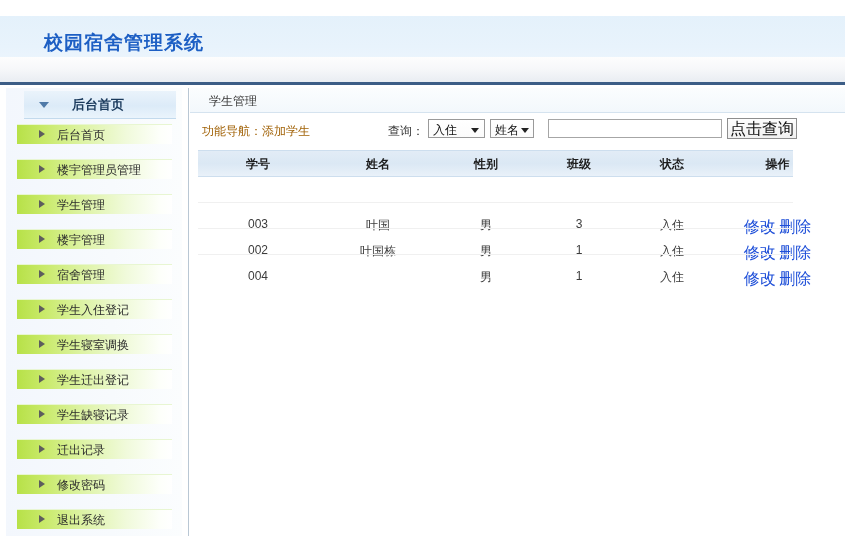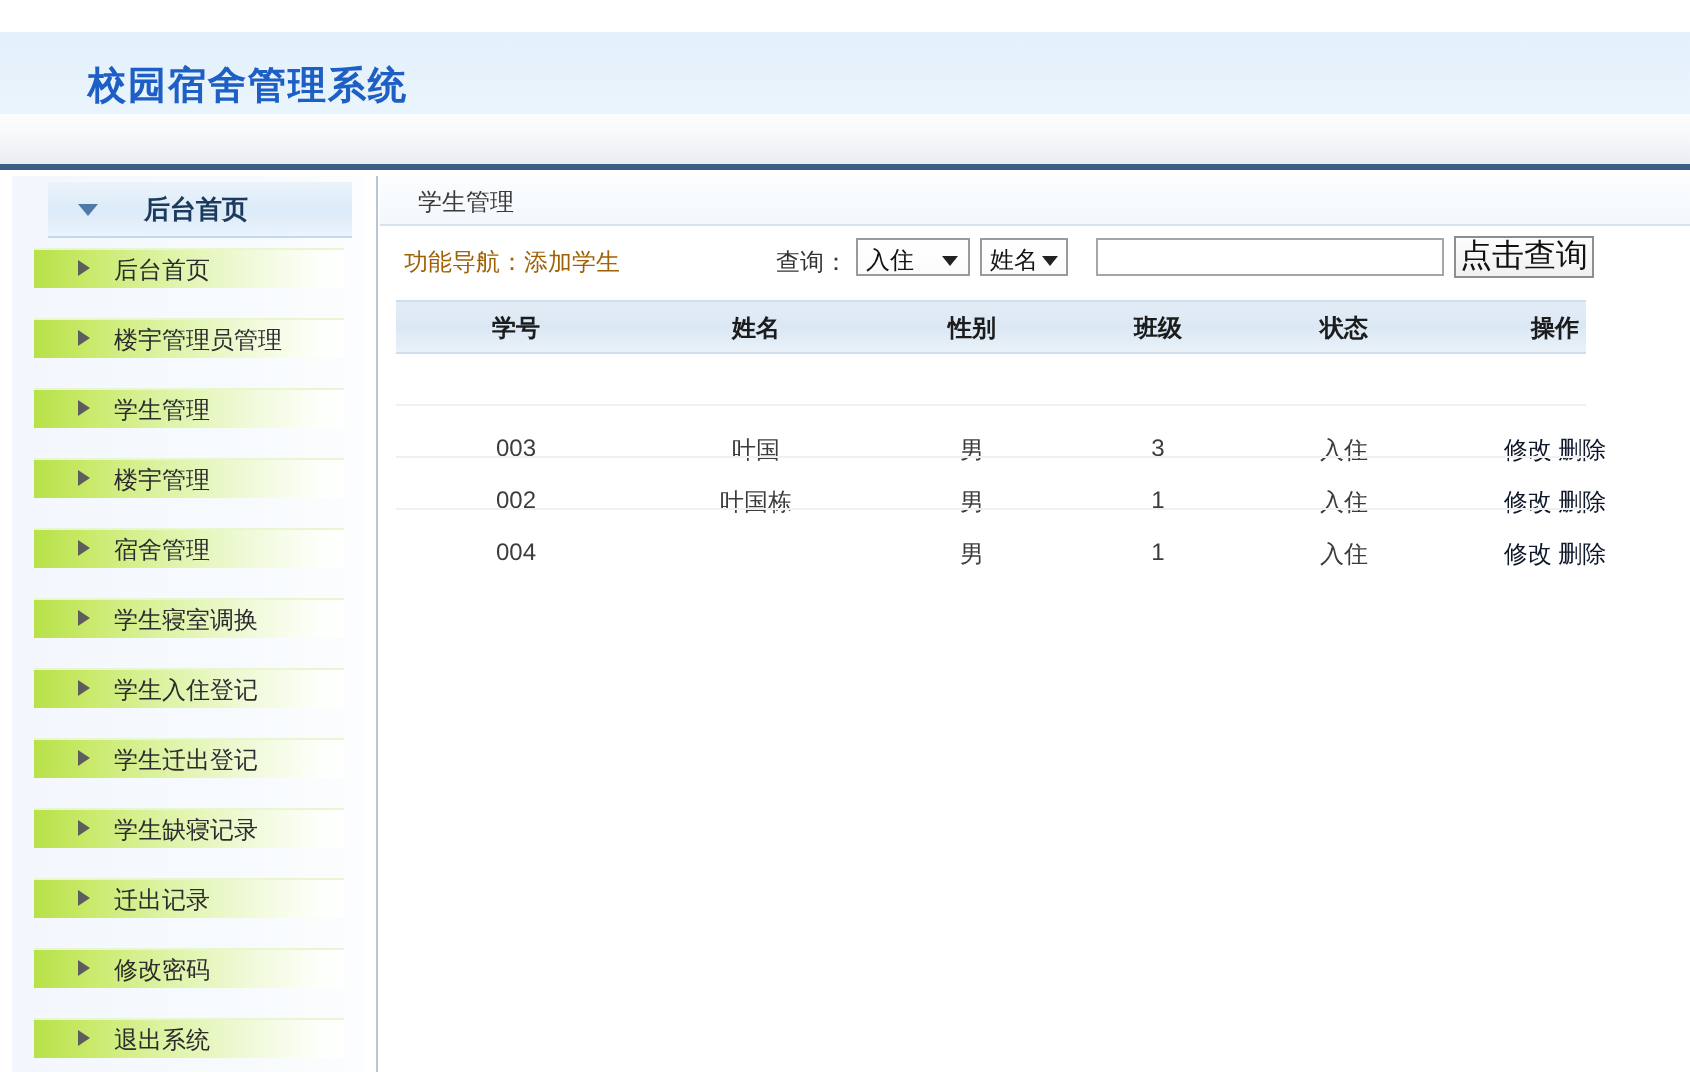--- a/index.html
+++ b/index.html
@@ -268,23 +268,23 @@
 
   
   .c0 { left: 0px;   width: 120px; }
   .c1 { left: 120px; width: 120px; }
   .c2 { left: 240px; width: 96px;  }
   .c3 { left: 336px; width: 90px;  }
   .c4 { left: 426px; width: 96px;  }
   .c5 { left: 522px; width: 115px; }
 
   .op-link {
-    color: #0f172a;
+    color: #1d4ed8;
     cursor: pointer;
-    font-size: 12px;
+    font-size: 16px;
   }
 </style>
 </head>
 <body>
 
 <div id="app-banner">
   <div id="app-title">校园宿舍管理系统</div>
 </div>
 
 <div id="nav-strip"></div>
@@ -319,26 +319,26 @@
         <span class="mlabel">楼宇管理</span>
       </div>
 
       <div class="menu-item">
         <span class="arrow"></span>
         <span class="mlabel">宿舍管理</span>
       </div>
 
       <div class="menu-item">
         <span class="arrow"></span>
+        <span class="mlabel">学生入住登记</span>
+      </div>
+
+      <div class="menu-item">
+        <span class="arrow"></span>
         <span class="mlabel">学生寝室调换</span>
-      </div>
-
-      <div class="menu-item">
-        <span class="arrow"></span>
-        <span class="mlabel">学生入住登记</span>
       </div>
 
       <div class="menu-item">
         <span class="arrow"></span>
         <span class="mlabel">学生迁出登记</span>
       </div>
 
       <div class="menu-item">
         <span class="arrow"></span>
         <span class="mlabel">学生缺寝记录</span>

